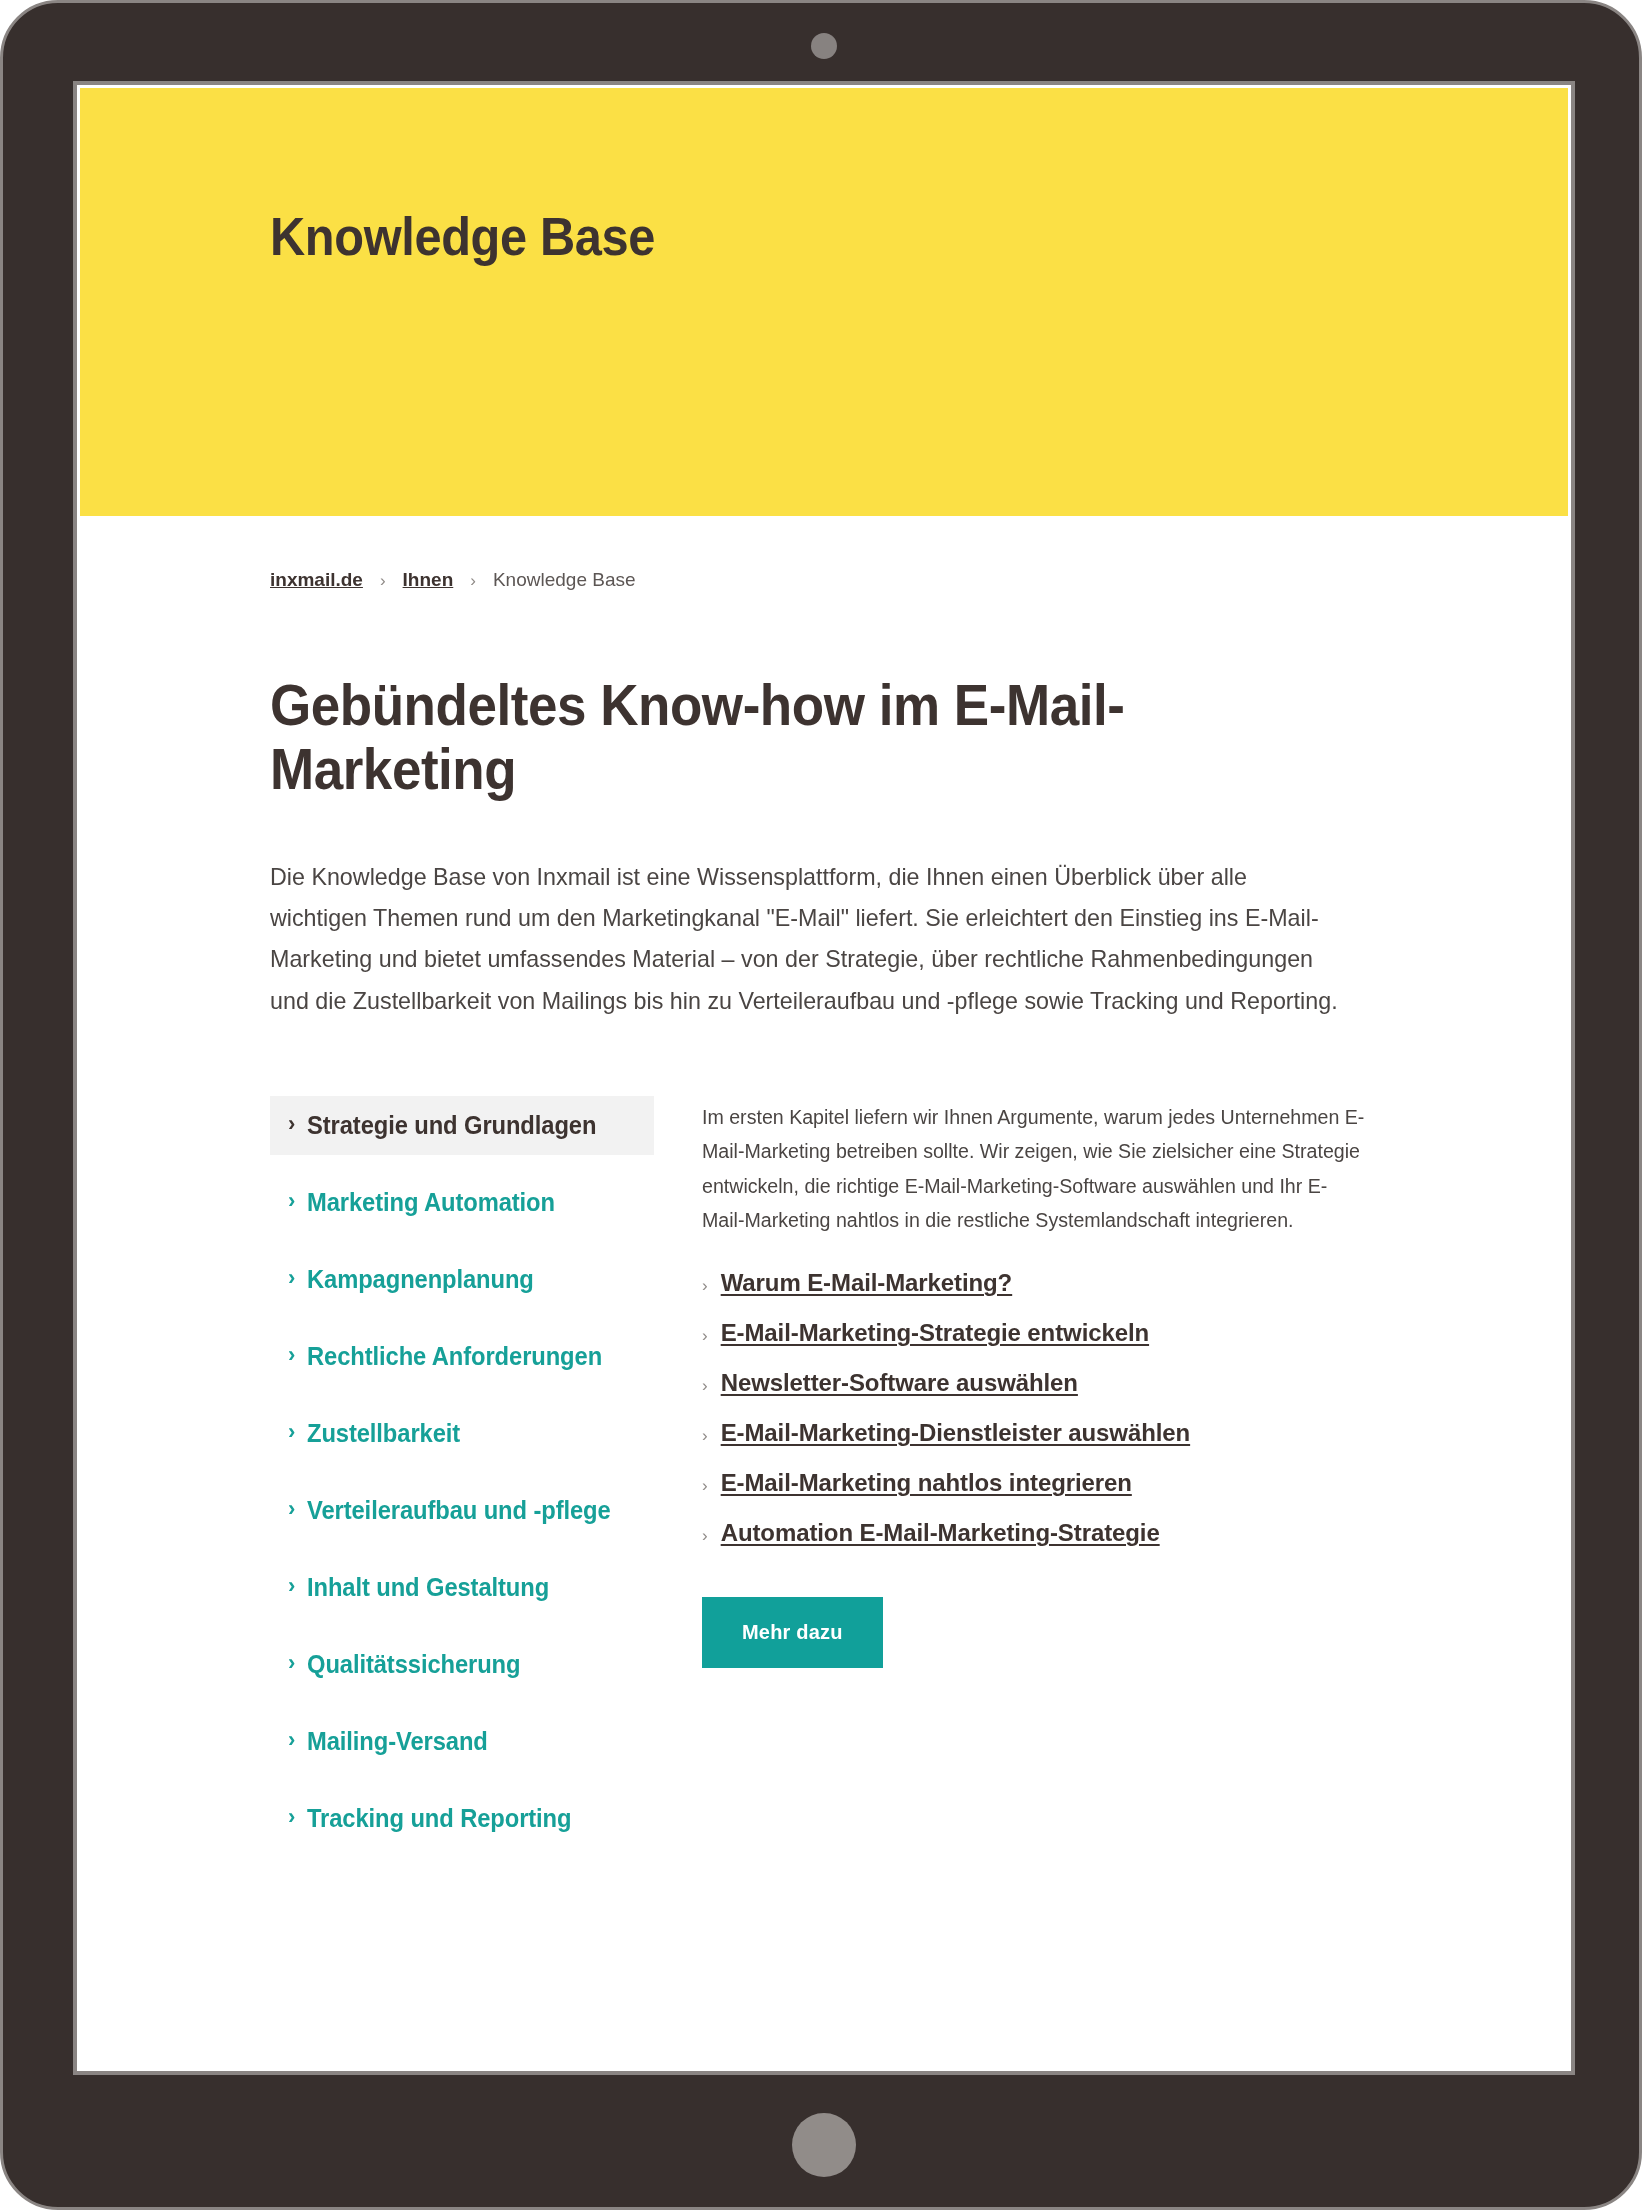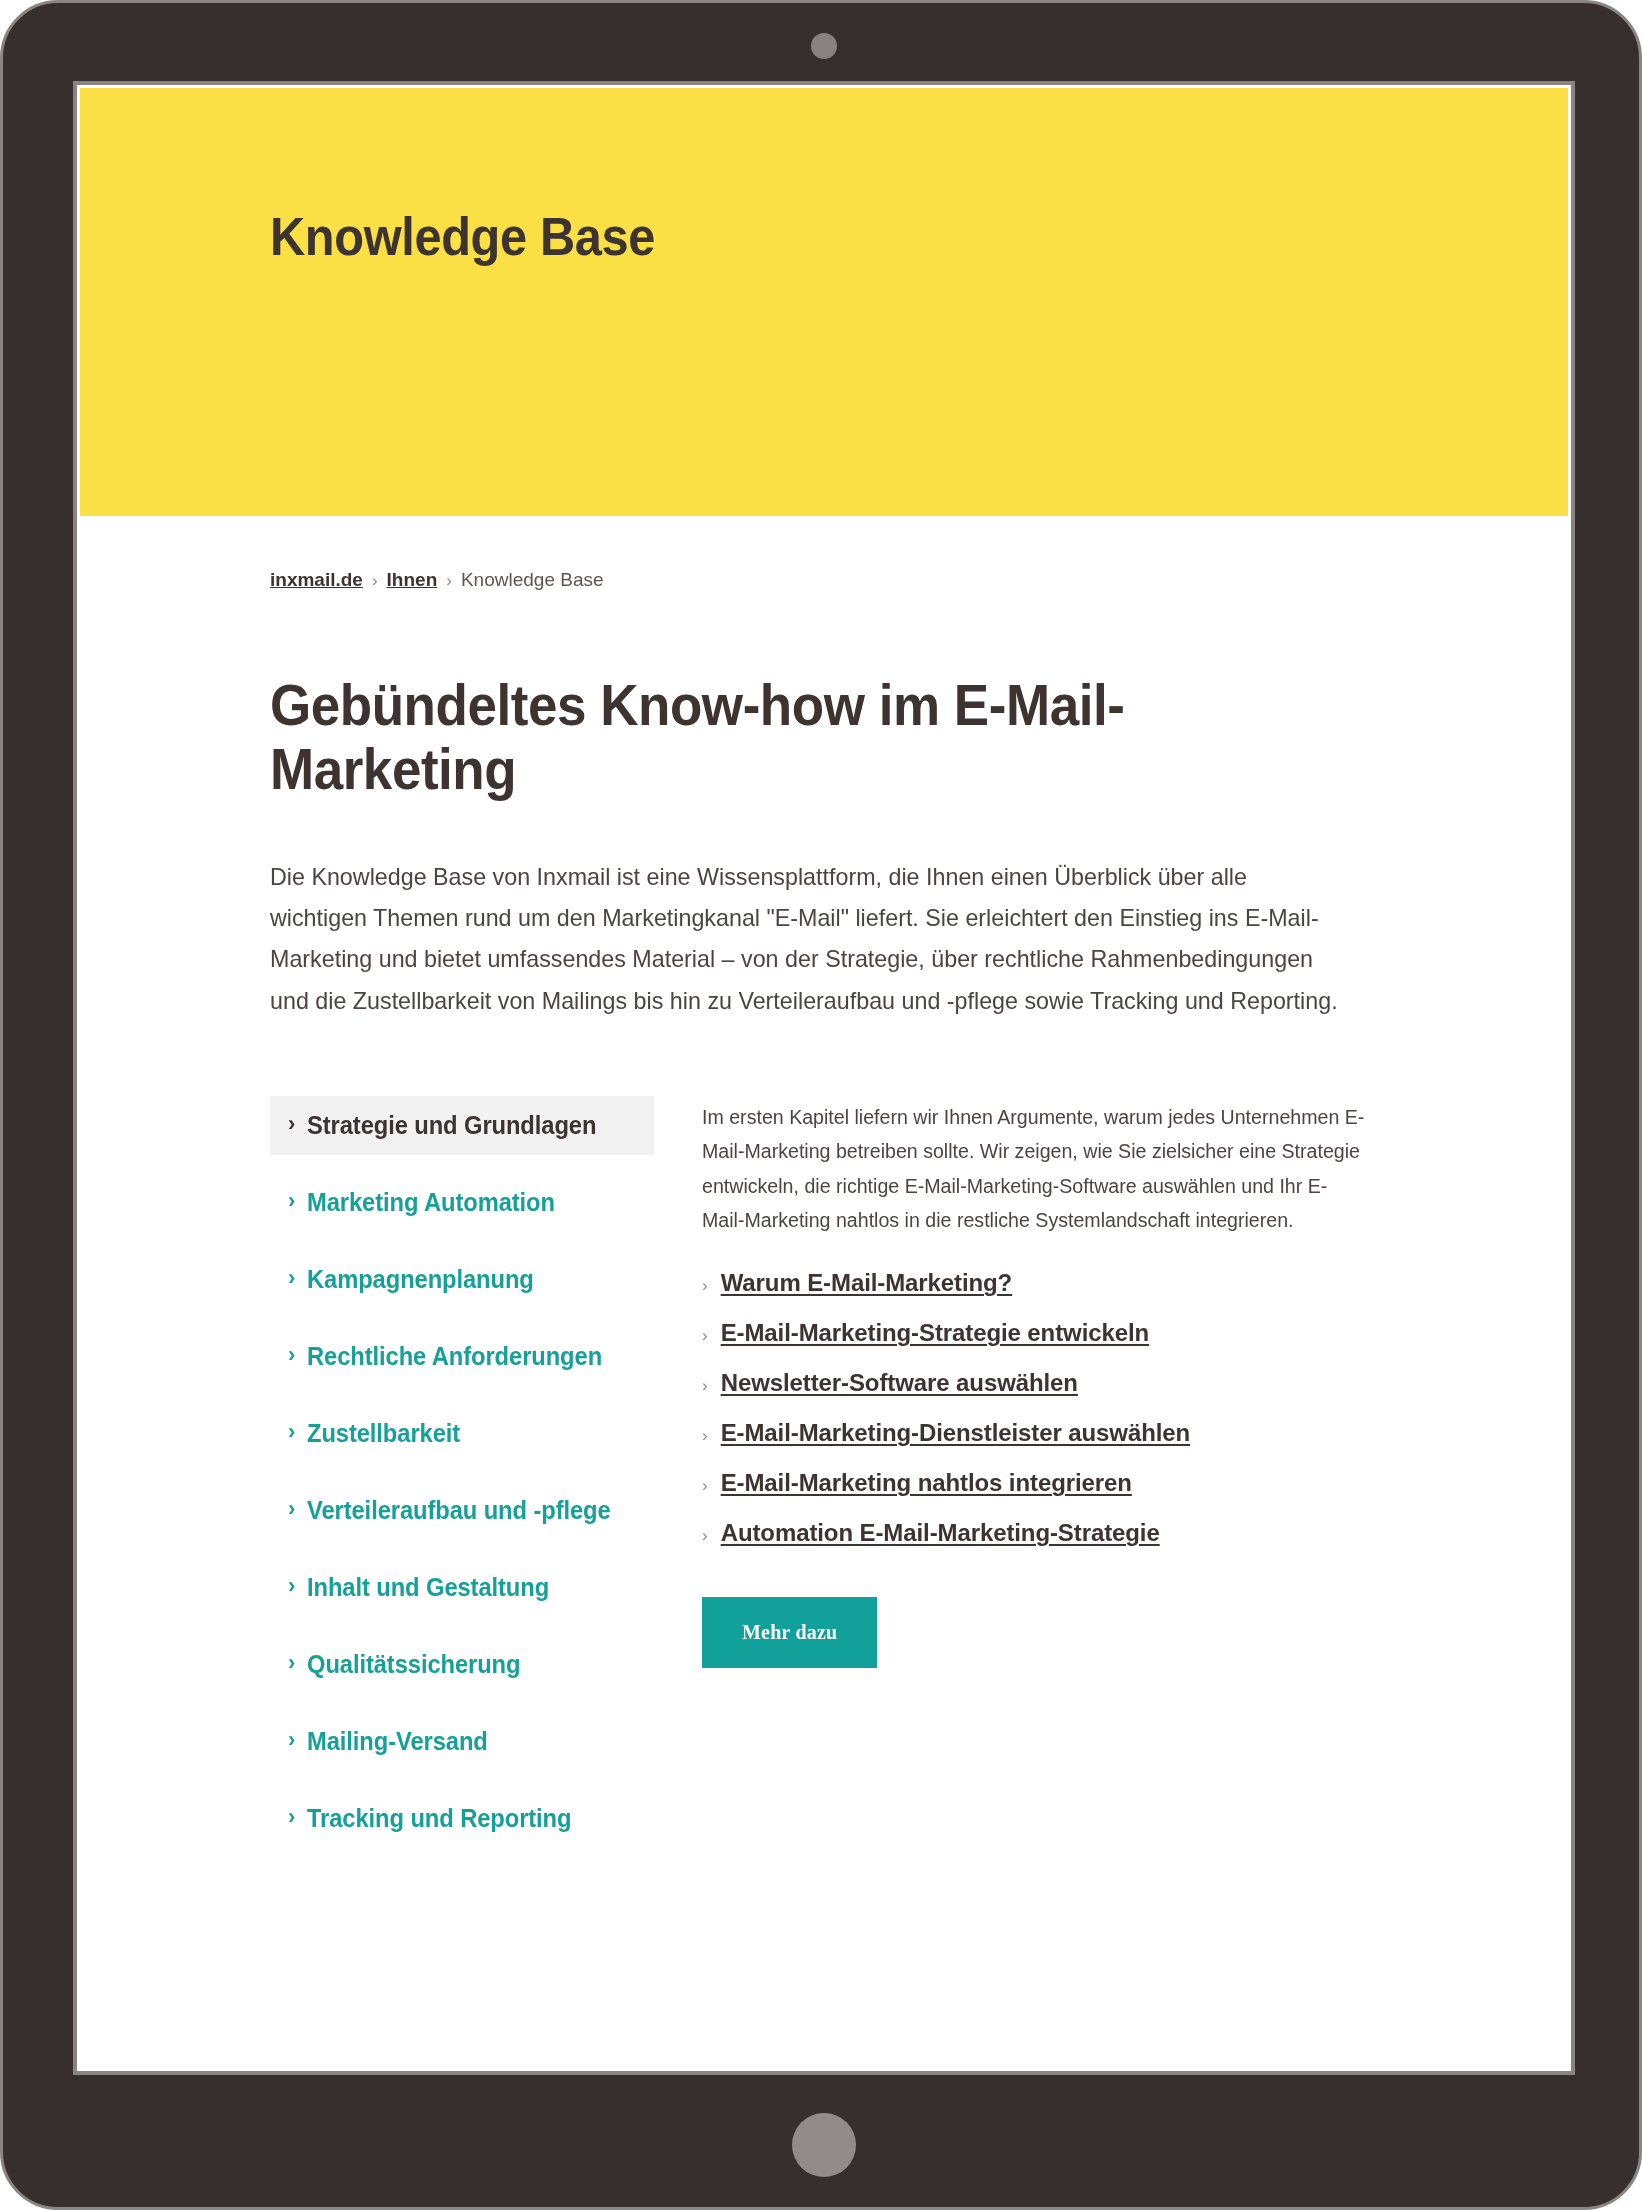--- a/index.html
+++ b/index.html
@@ -84,21 +84,21 @@
     background:#ffffff;
   }
 
   
   #breadcrumb {
     margin-top:53px;
     font-size:19px;
     color:#4A4543;
     display:flex;
     align-items:baseline;
-    gap:9px;
+    gap:17px;
     white-space:nowrap;
   }
   .crumb-link {
     font-weight:bold;
     color:#3D3330;
     text-decoration:underline;
     font-size:19px;
   }
   .crumb-sep {
     color:#8F8A87;
@@ -223,21 +223,21 @@
   #cta-button {
     display:inline-block;
     margin-top:28px;
     background:#11A09A;
     color:#ffffff;
     font-size:20px;
     font-weight:bold;
     padding:24px 40px;
     border:none;
     cursor:pointer;
-    font-family:Liberation Serif, serif;
+    font-family:Liberation Sans, sans-serif;
     letter-spacing:0.2px;
   }
 </style>
 </head>
 <body>
 
 <div id="tablet-frame">
 
   <div id="camera-dot"></div>
 

